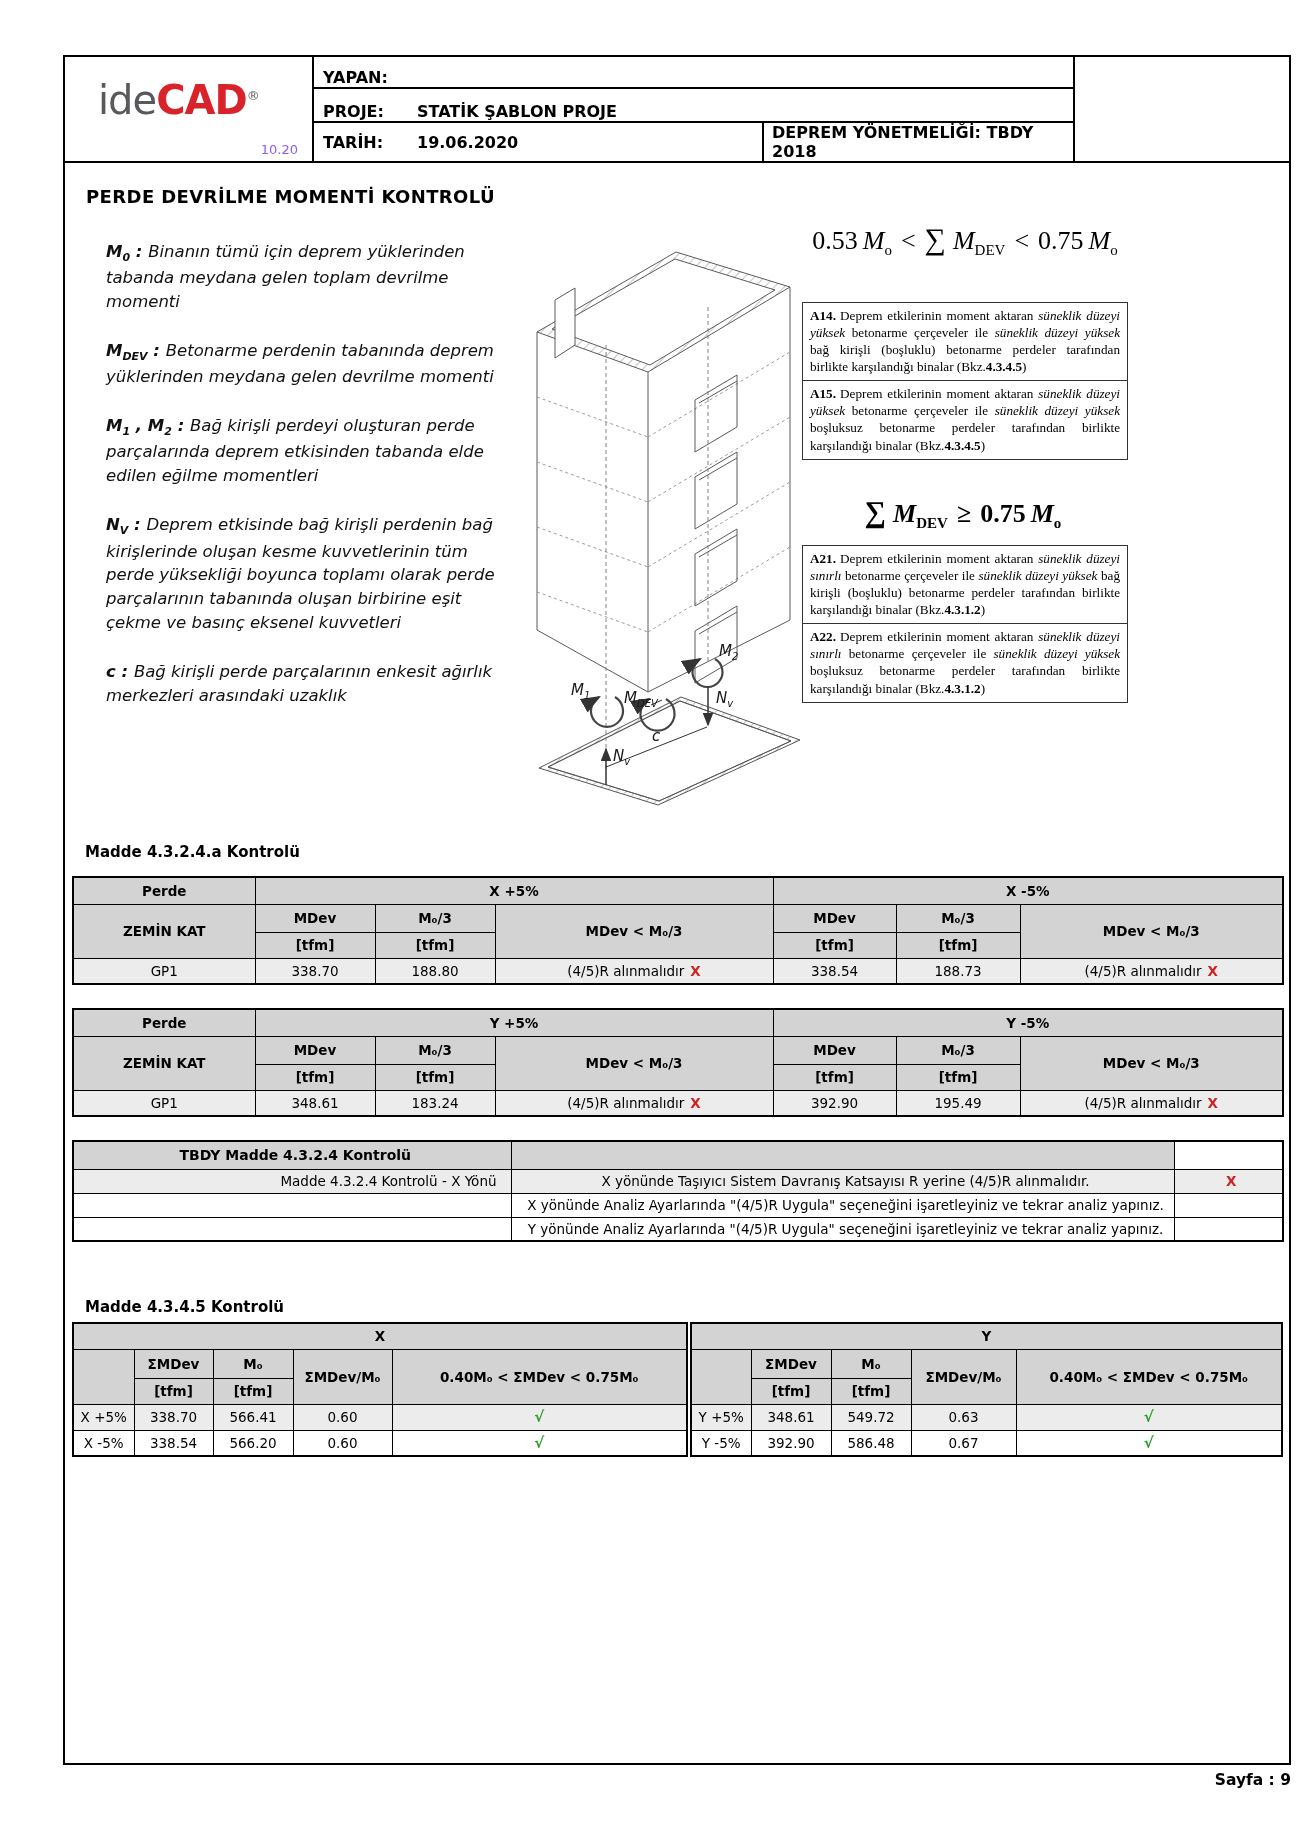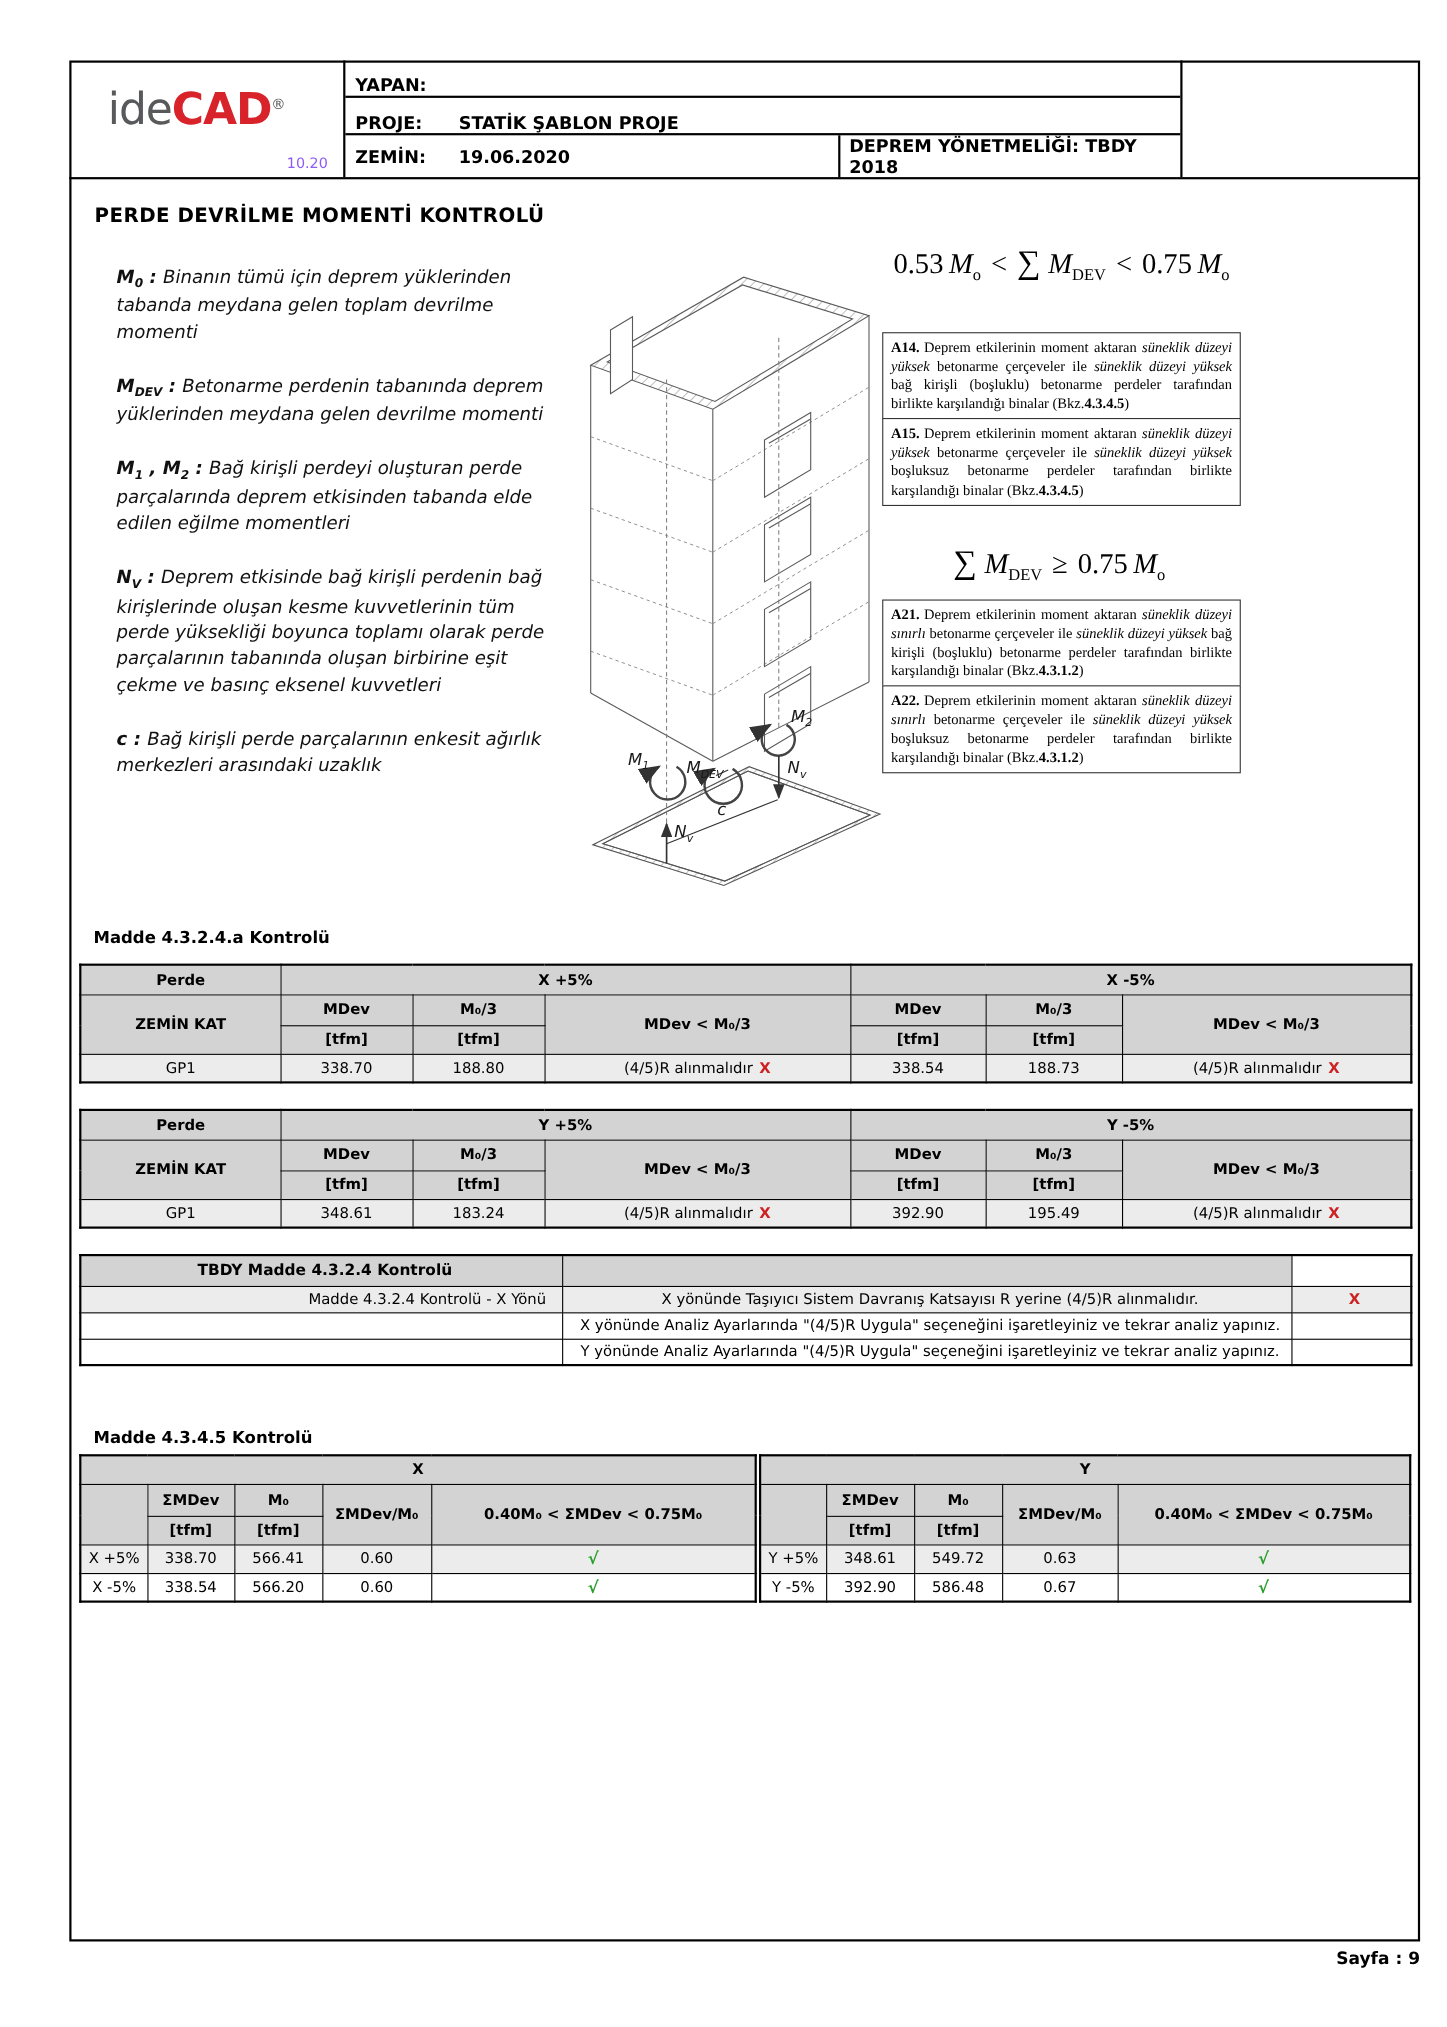--- a/index.html
+++ b/index.html
@@ -29,21 +29,21 @@
   
   .page-title { position:absolute; left:86px; top:186px; font-size:18px; font-weight:bold; letter-spacing:.4px; }
   .defs { position:absolute; left:106px; top:240px; width:396px; font-size:16.5px; font-style:italic; line-height:1.45; color:#111; }
   .defs p { margin-bottom:25px; }
   .defs b { font-weight:bold; }
   .defs sub { font-size:11px; }
 
   
   .formula { position:absolute; width:330px; text-align:center; font-family:"Liberation Serif", serif; font-size:26px; white-space:nowrap; color:#000; }
   .f1 { left:800px; top:222px; }
-  .f2 { left:798px; top:495px; }
+  .f2 { left:798px; top:495px;font-weight:bold; }
   .fvar { font-style:italic; margin-left:5px; }
   .fsub { font-size:15px; font-style:normal; }
   .fop { margin:0 9px; }
   .fsig { font-size:30px; margin-right:2px; }
 
   
   .note-group { position:absolute; left:802px; width:326px; }
   .ng1 { top:302px; } .ng2 { top:545px; }
   .note-box { border:1.5px solid #333; background:#fff; padding:4px 7px 5px 7px;
               font-family:"Liberation Serif", serif; font-size:13.2px; line-height:1.3; text-align:justify; }
@@ -89,21 +89,21 @@
     <div class="hdr-mid">
       <div class="hdr-row">
         <span class="hdr-label">YAPAN:</span>
       </div>
       <div class="hdr-row">
         <span class="hdr-label">PROJE:</span>
         <span class="hdr-value">STATİK ŞABLON PROJE</span>
       </div>
       <div class="hdr-row">
         <div class="hdr-left-part">
-          <span class="hdr-label">ZEMİN:</span>
+          <span class="hdr-label">TARİH:</span>
           <span class="hdr-value">19.06.2020</span>
         </div>
         <div class="hdr-reg-cell">
           <span>DEPREM YÖNETMELİĞİ: TBDY 2018</span>
         </div>
       </div>
     </div>
     <div class="hdr-right"></div>
   </div>
 

